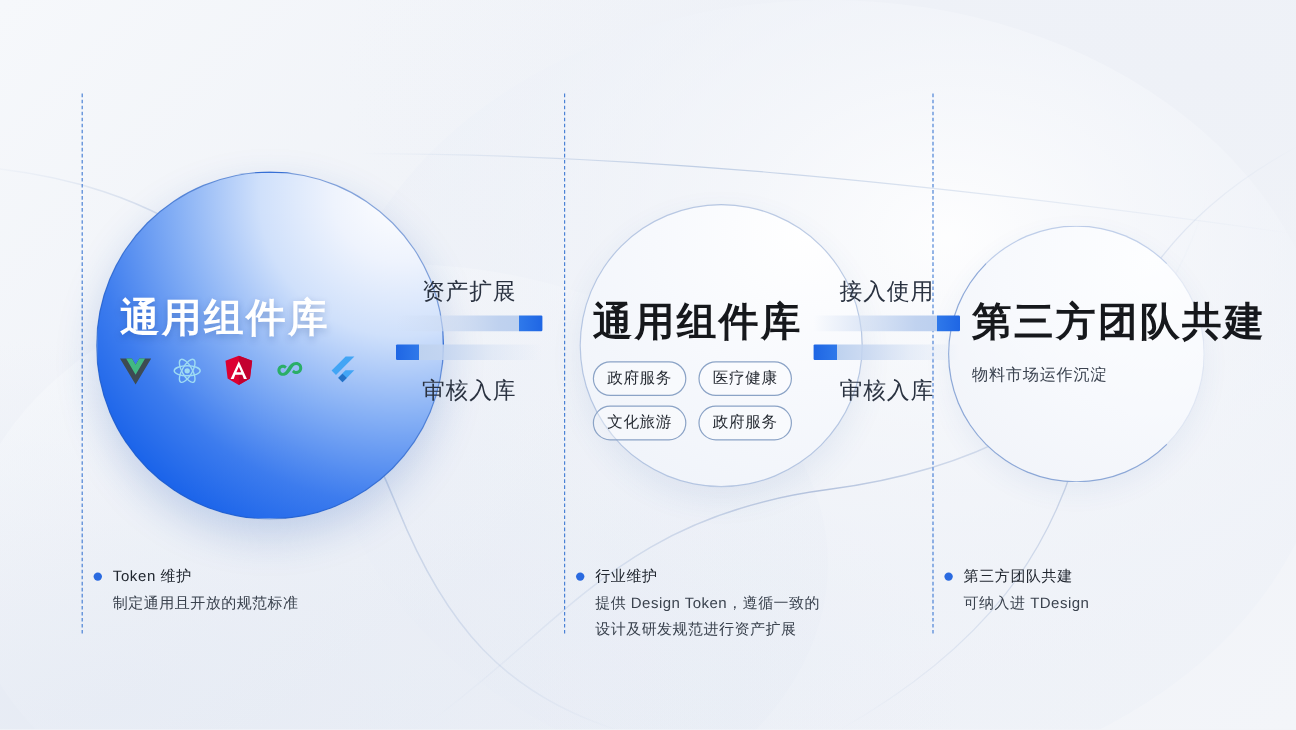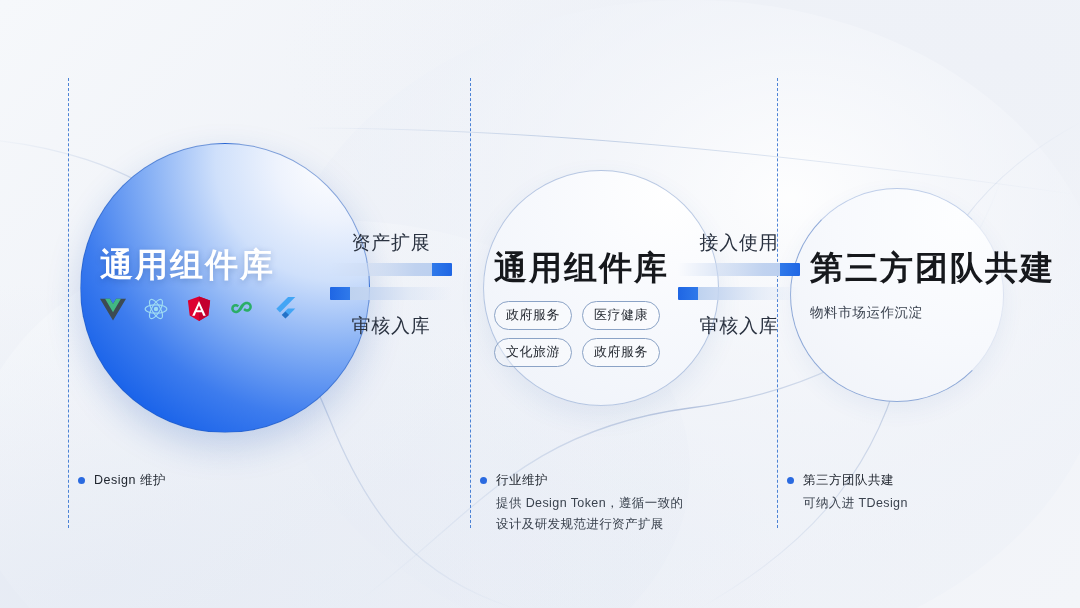--- a/index.html
+++ b/index.html
@@ -226,21 +226,24 @@
   </div>
 
   <div class="block" id="block-community">
     <div class="title" id="title-community">第三方团队共建</div>
     <div class="sub" id="sub-community">物料市场运作沉淀</div>
   </div>
 
   <div class="note" id="note-general">
     <div class="note-head">
       <span class="dot"></span>
-      <span class="note-title">Design 维护</span>
+      <span class="note-title">Token 维护</span>
+    </div>
+    <div class="note-body">
+      <span>制定通用且开放的规范标准</span>
     </div>
   </div>
 
   <div class="note" id="note-industry">
     <div class="note-head">
       <span class="dot"></span>
       <span class="note-title">行业维护</span>
     </div>
     <div class="note-body">
       <span>提供 Design Token，遵循一致的</span>

